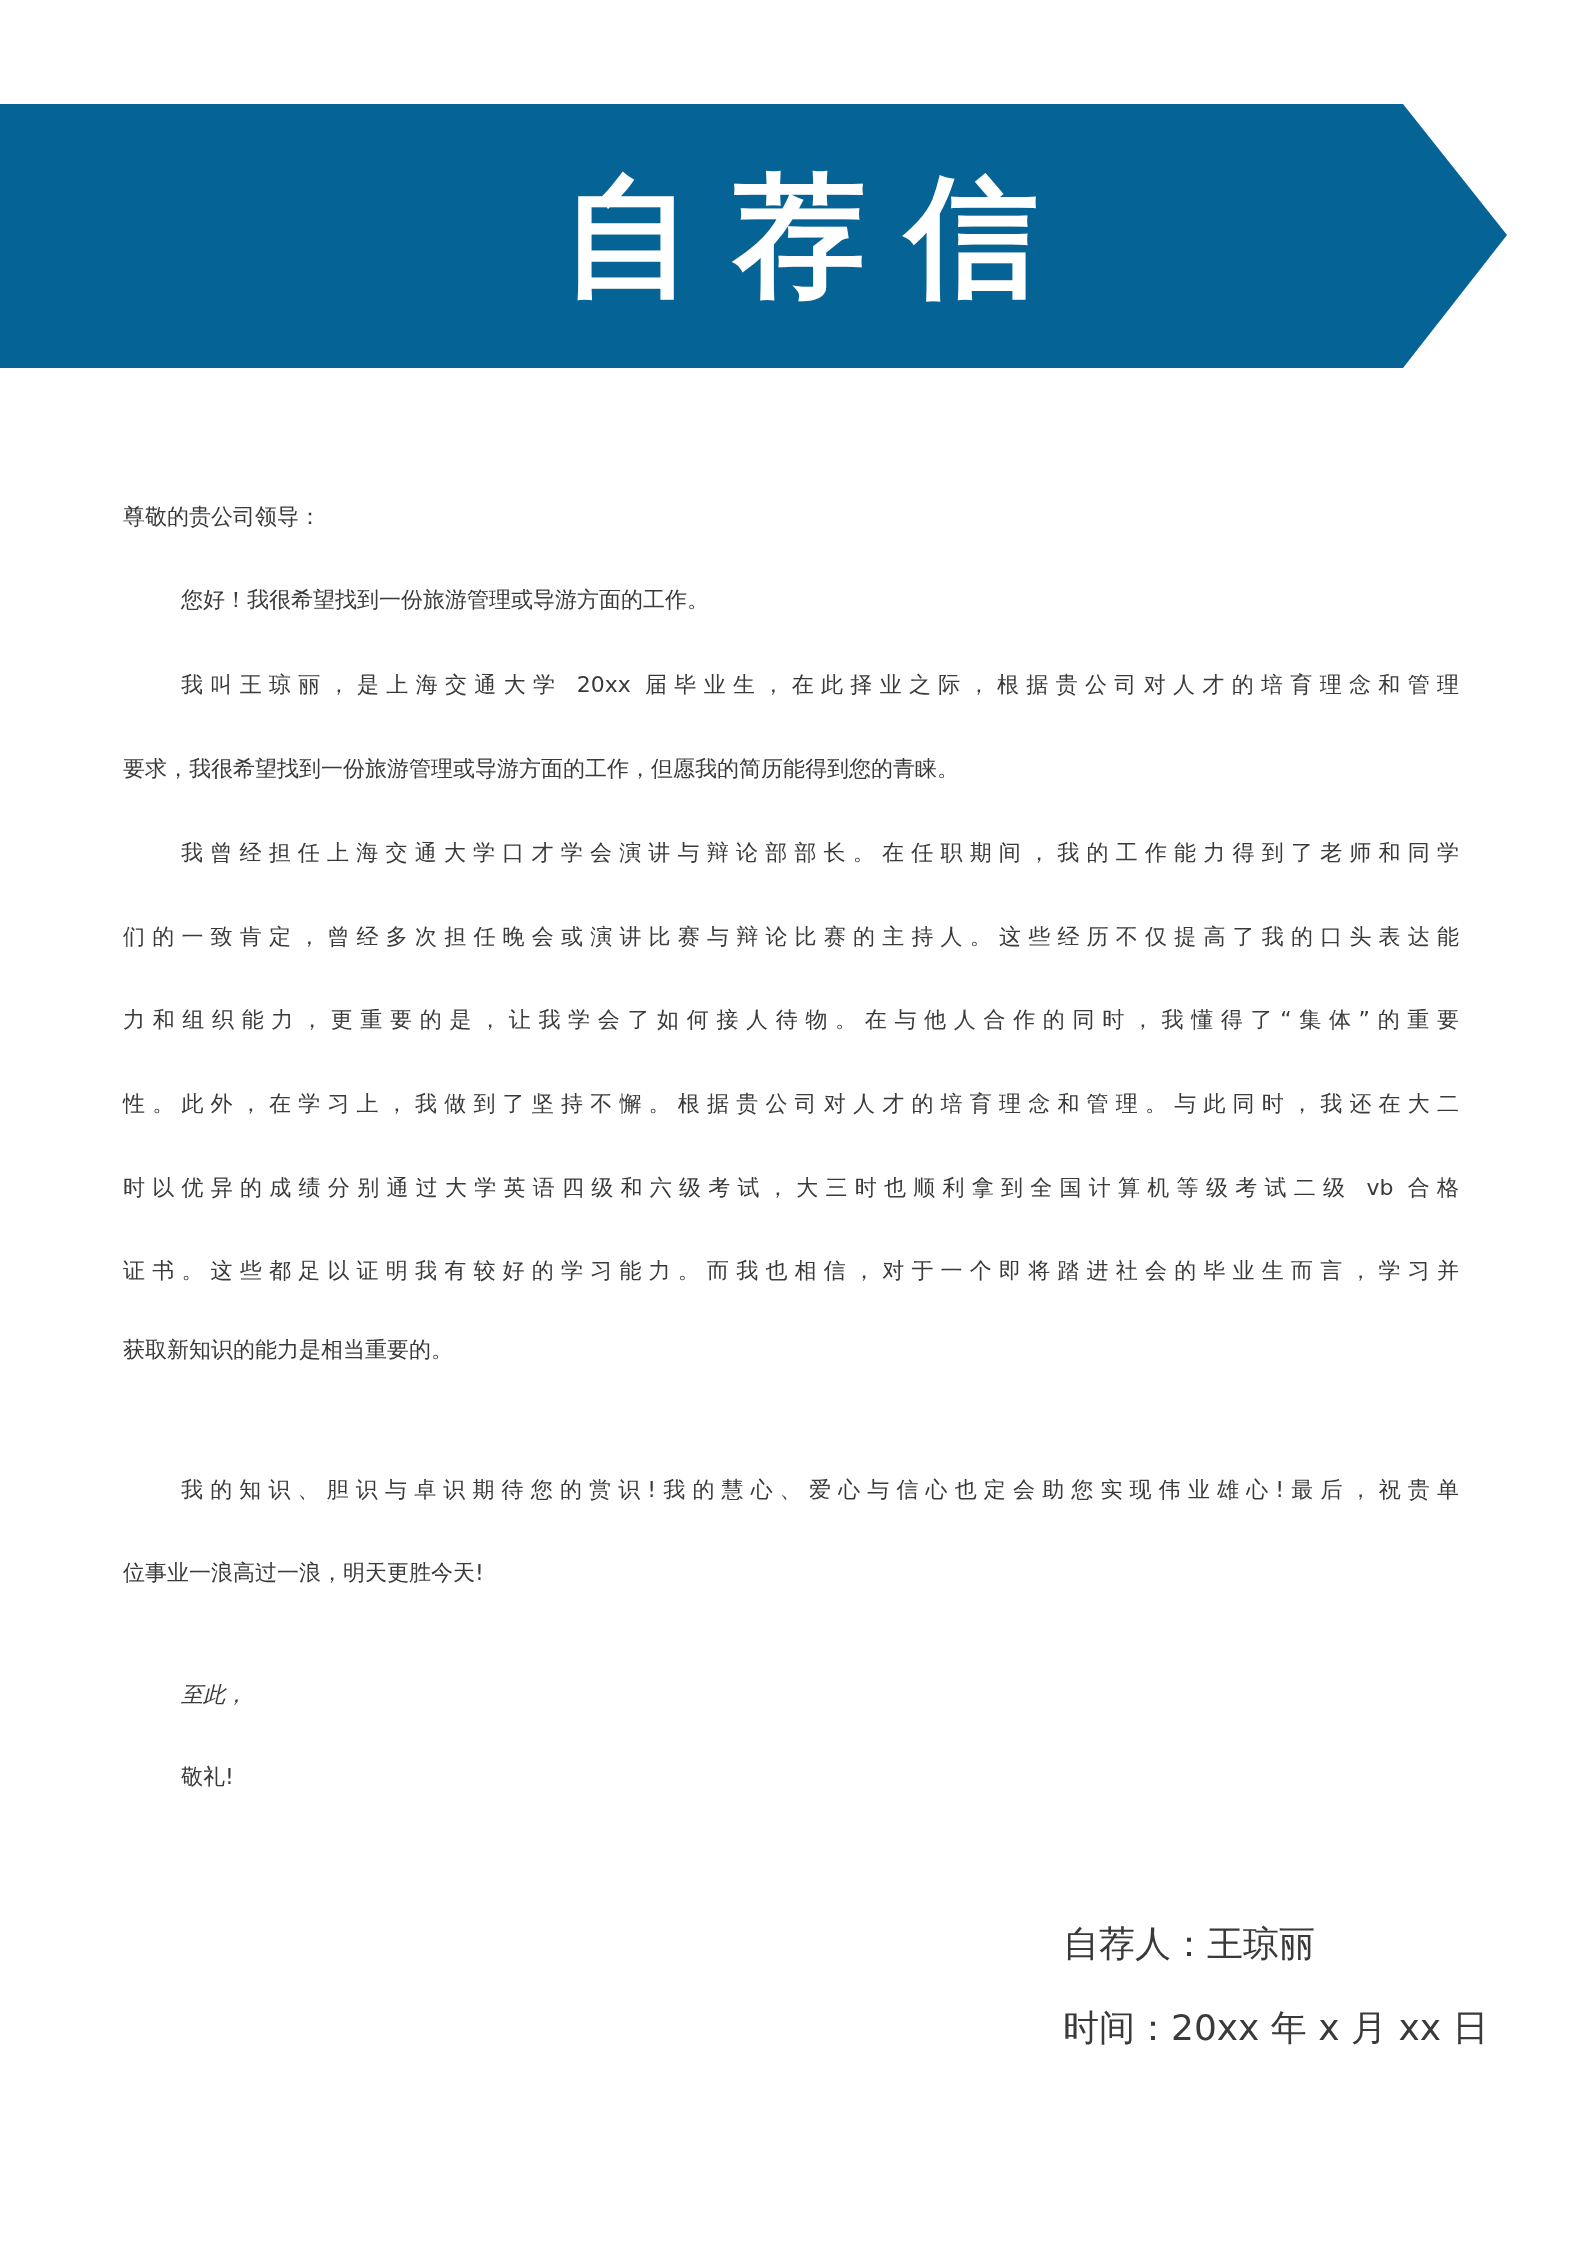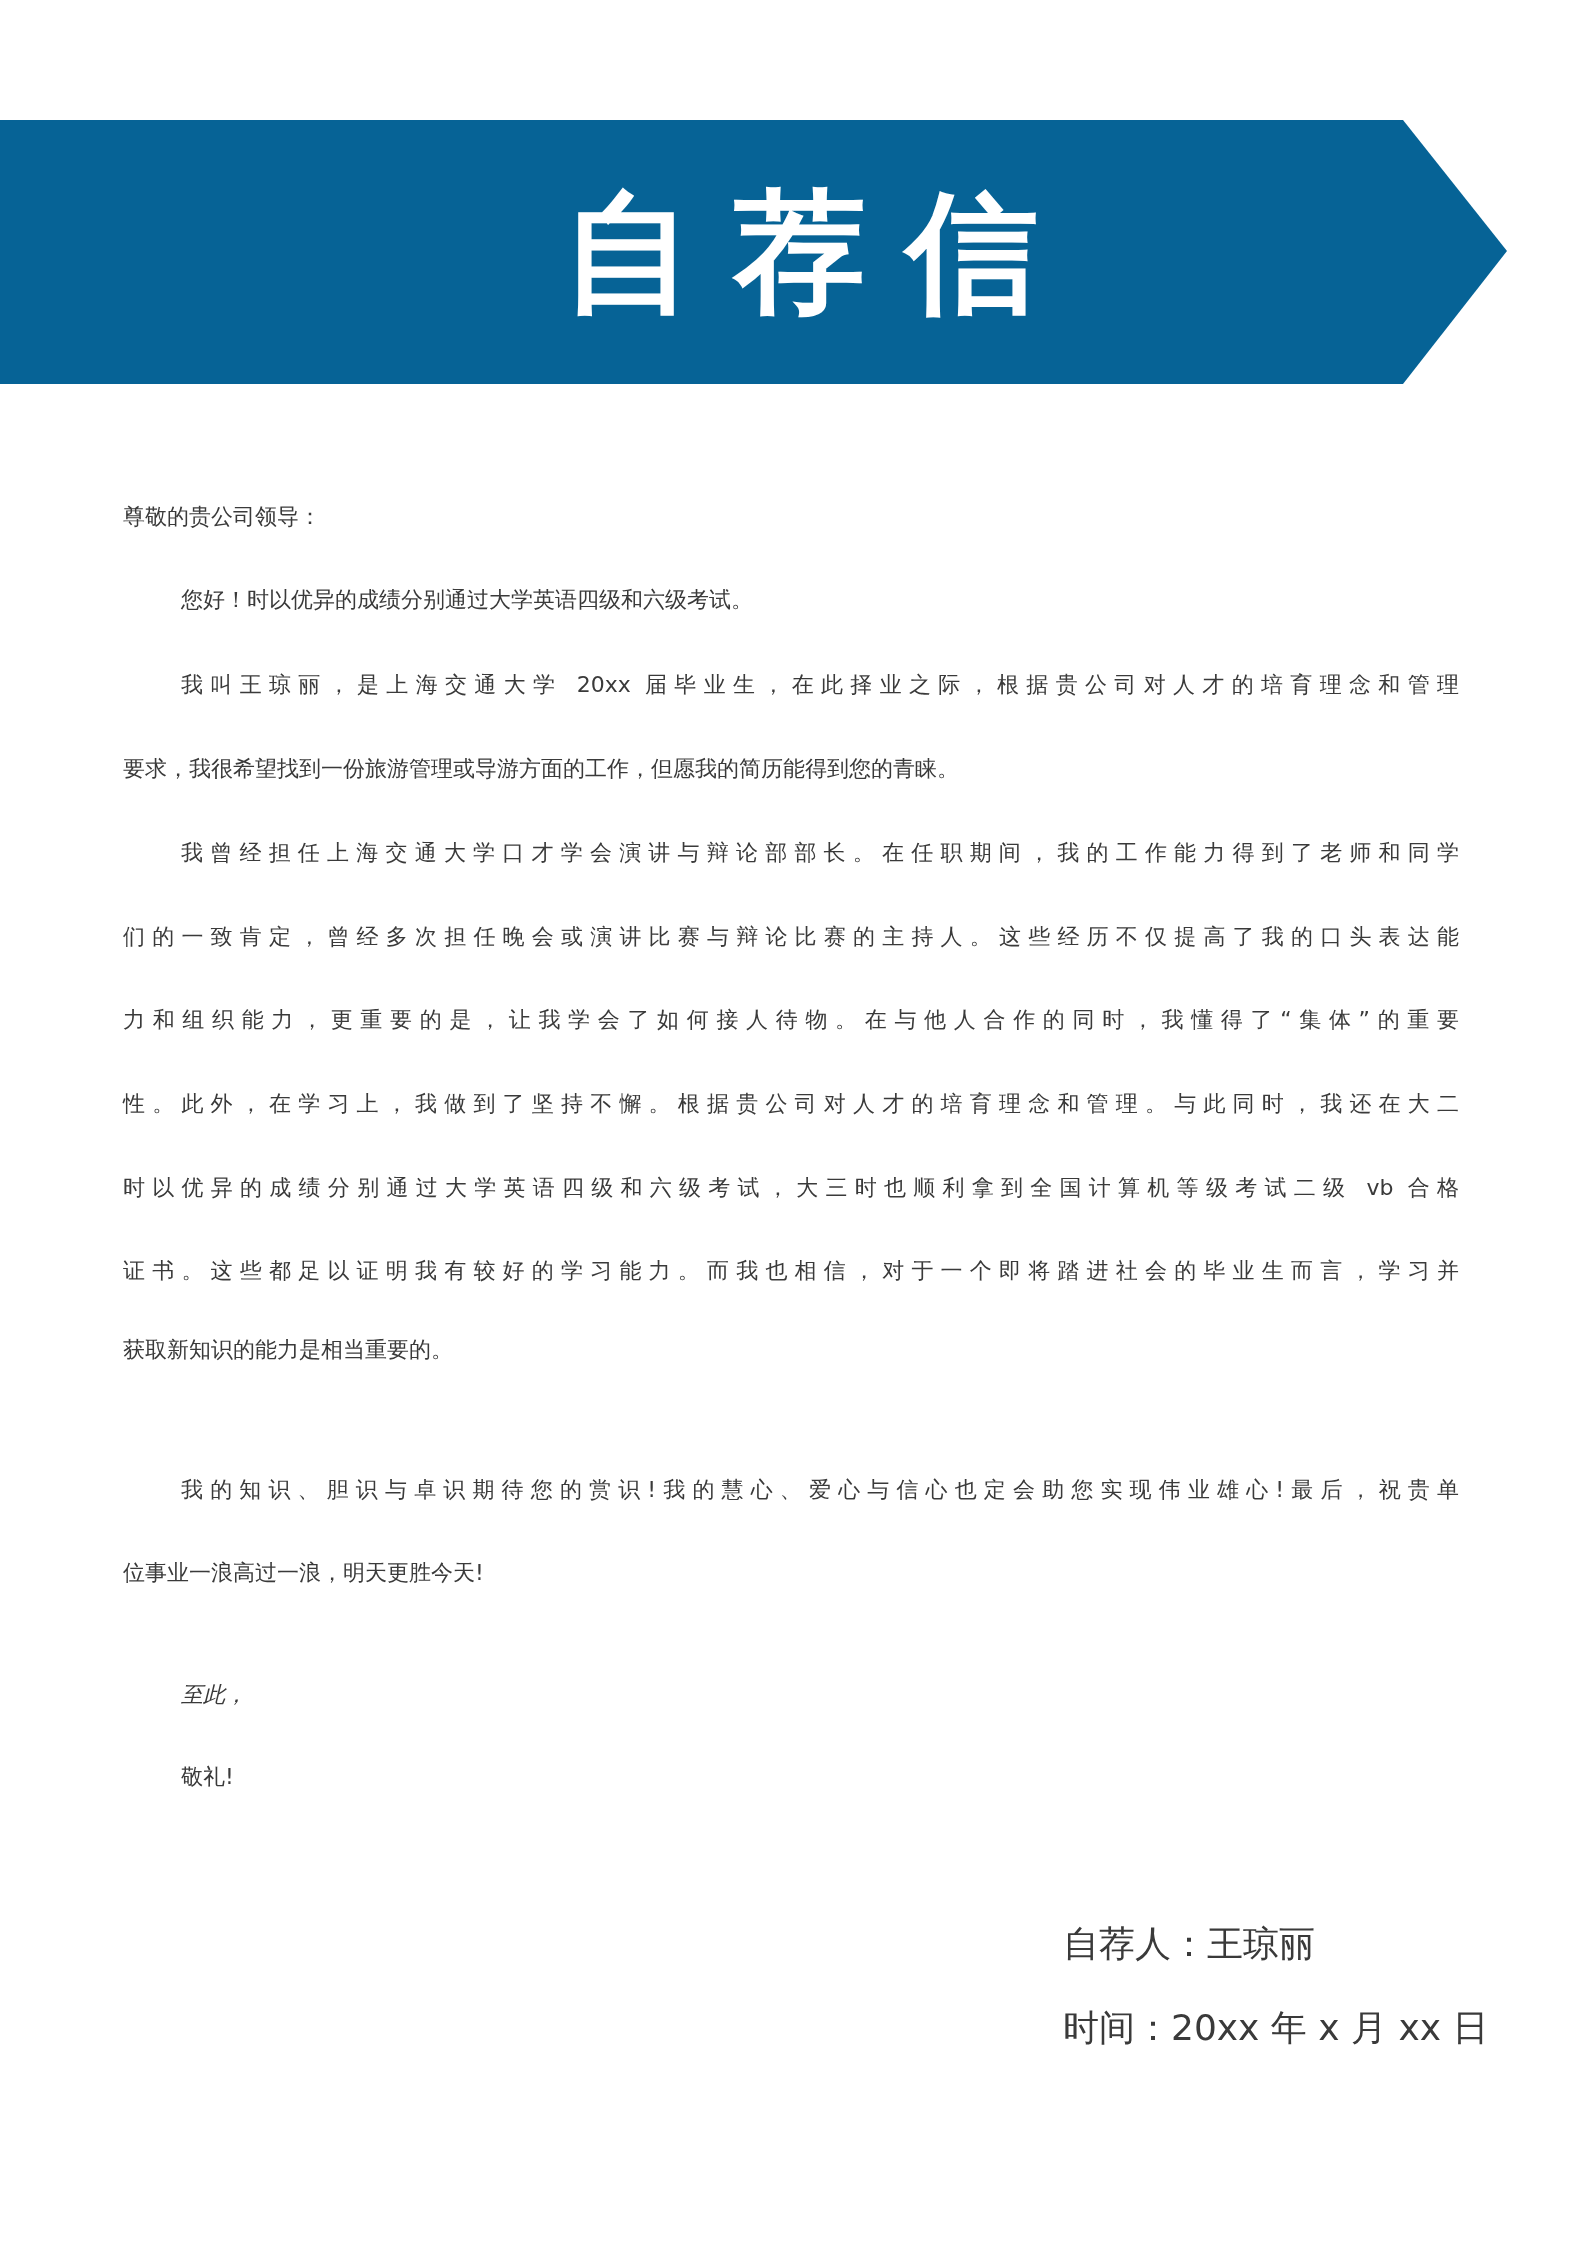--- a/index.html
+++ b/index.html
@@ -11,21 +11,21 @@
       width: 1587px;
       height: 2245px;
       position: relative;
       overflow: hidden;
       font-family: "DejaVu Sans", "Liberation Sans", sans-serif;
       color: #3a3a3a;
     }
     .banner {
       position: absolute;
       left: 0;
-      top: 120px;
+      top: 104px;
       width: 1510px;
       height: 264px;
       text-align: center;
     }
     .banner svg {
       position: absolute;
       left: 0;
       top: 0;
       width: 1510px;
       height: 264px;
@@ -90,21 +90,21 @@
 <div class="banner">
   <svg viewBox="0 0 1510 264" preserveAspectRatio="none">
     <polygon points="0,0 1403,0 1507,131 1403,264 0,264" fill="#066396"></polygon>
   </svg>
   <div class="banner-title">自荐信</div>
 </div>
 
 <div class="letter">
   <div class="line plain" style="top:497px;">尊敬的贵公司领导：</div>
 
-  <div class="line indent plain" style="top:580px;">您好！时以优异的成绩分别通过大学英语四级和六级考试。</div>
+  <div class="line indent plain" style="top:580px;">您好！我很希望找到一份旅游管理或导游方面的工作。</div>
 
   <div class="line indent" style="top:665px;">我叫王琼丽，是上海交通大学 20xx 届毕业生，在此择业之际，根据贵公司对人才的培育理念和管理</div>
   <div class="line last" style="top:749px;">要求，我很希望找到一份旅游管理或导游方面的工作，但愿我的简历能得到您的青睐。</div>
 
   <div class="line indent" style="top:833px;">我曾经担任上海交通大学口才学会演讲与辩论部部长。在任职期间，我的工作能力得到了老师和同学</div>
   <div class="line" style="top:917px;">们的一致肯定，曾经多次担任晚会或演讲比赛与辩论比赛的主持人。这些经历不仅提高了我的口头表达能</div>
   <div class="line" style="top:1000px;">力和组织能力，更重要的是，让我学会了如何接人待物。在与他人合作的同时，我懂得了“集体”的重要</div>
   <div class="line" style="top:1084px;">性。此外，在学习上，我做到了坚持不懈。根据贵公司对人才的培育理念和管理。与此同时，我还在大二</div>
   <div class="line" style="top:1168px;">时以优异的成绩分别通过大学英语四级和六级考试，大三时也顺利拿到全国计算机等级考试二级 vb 合格</div>
   <div class="line" style="top:1251px;">证书。这些都足以证明我有较好的学习能力。而我也相信，对于一个即将踏进社会的毕业生而言，学习并</div>

